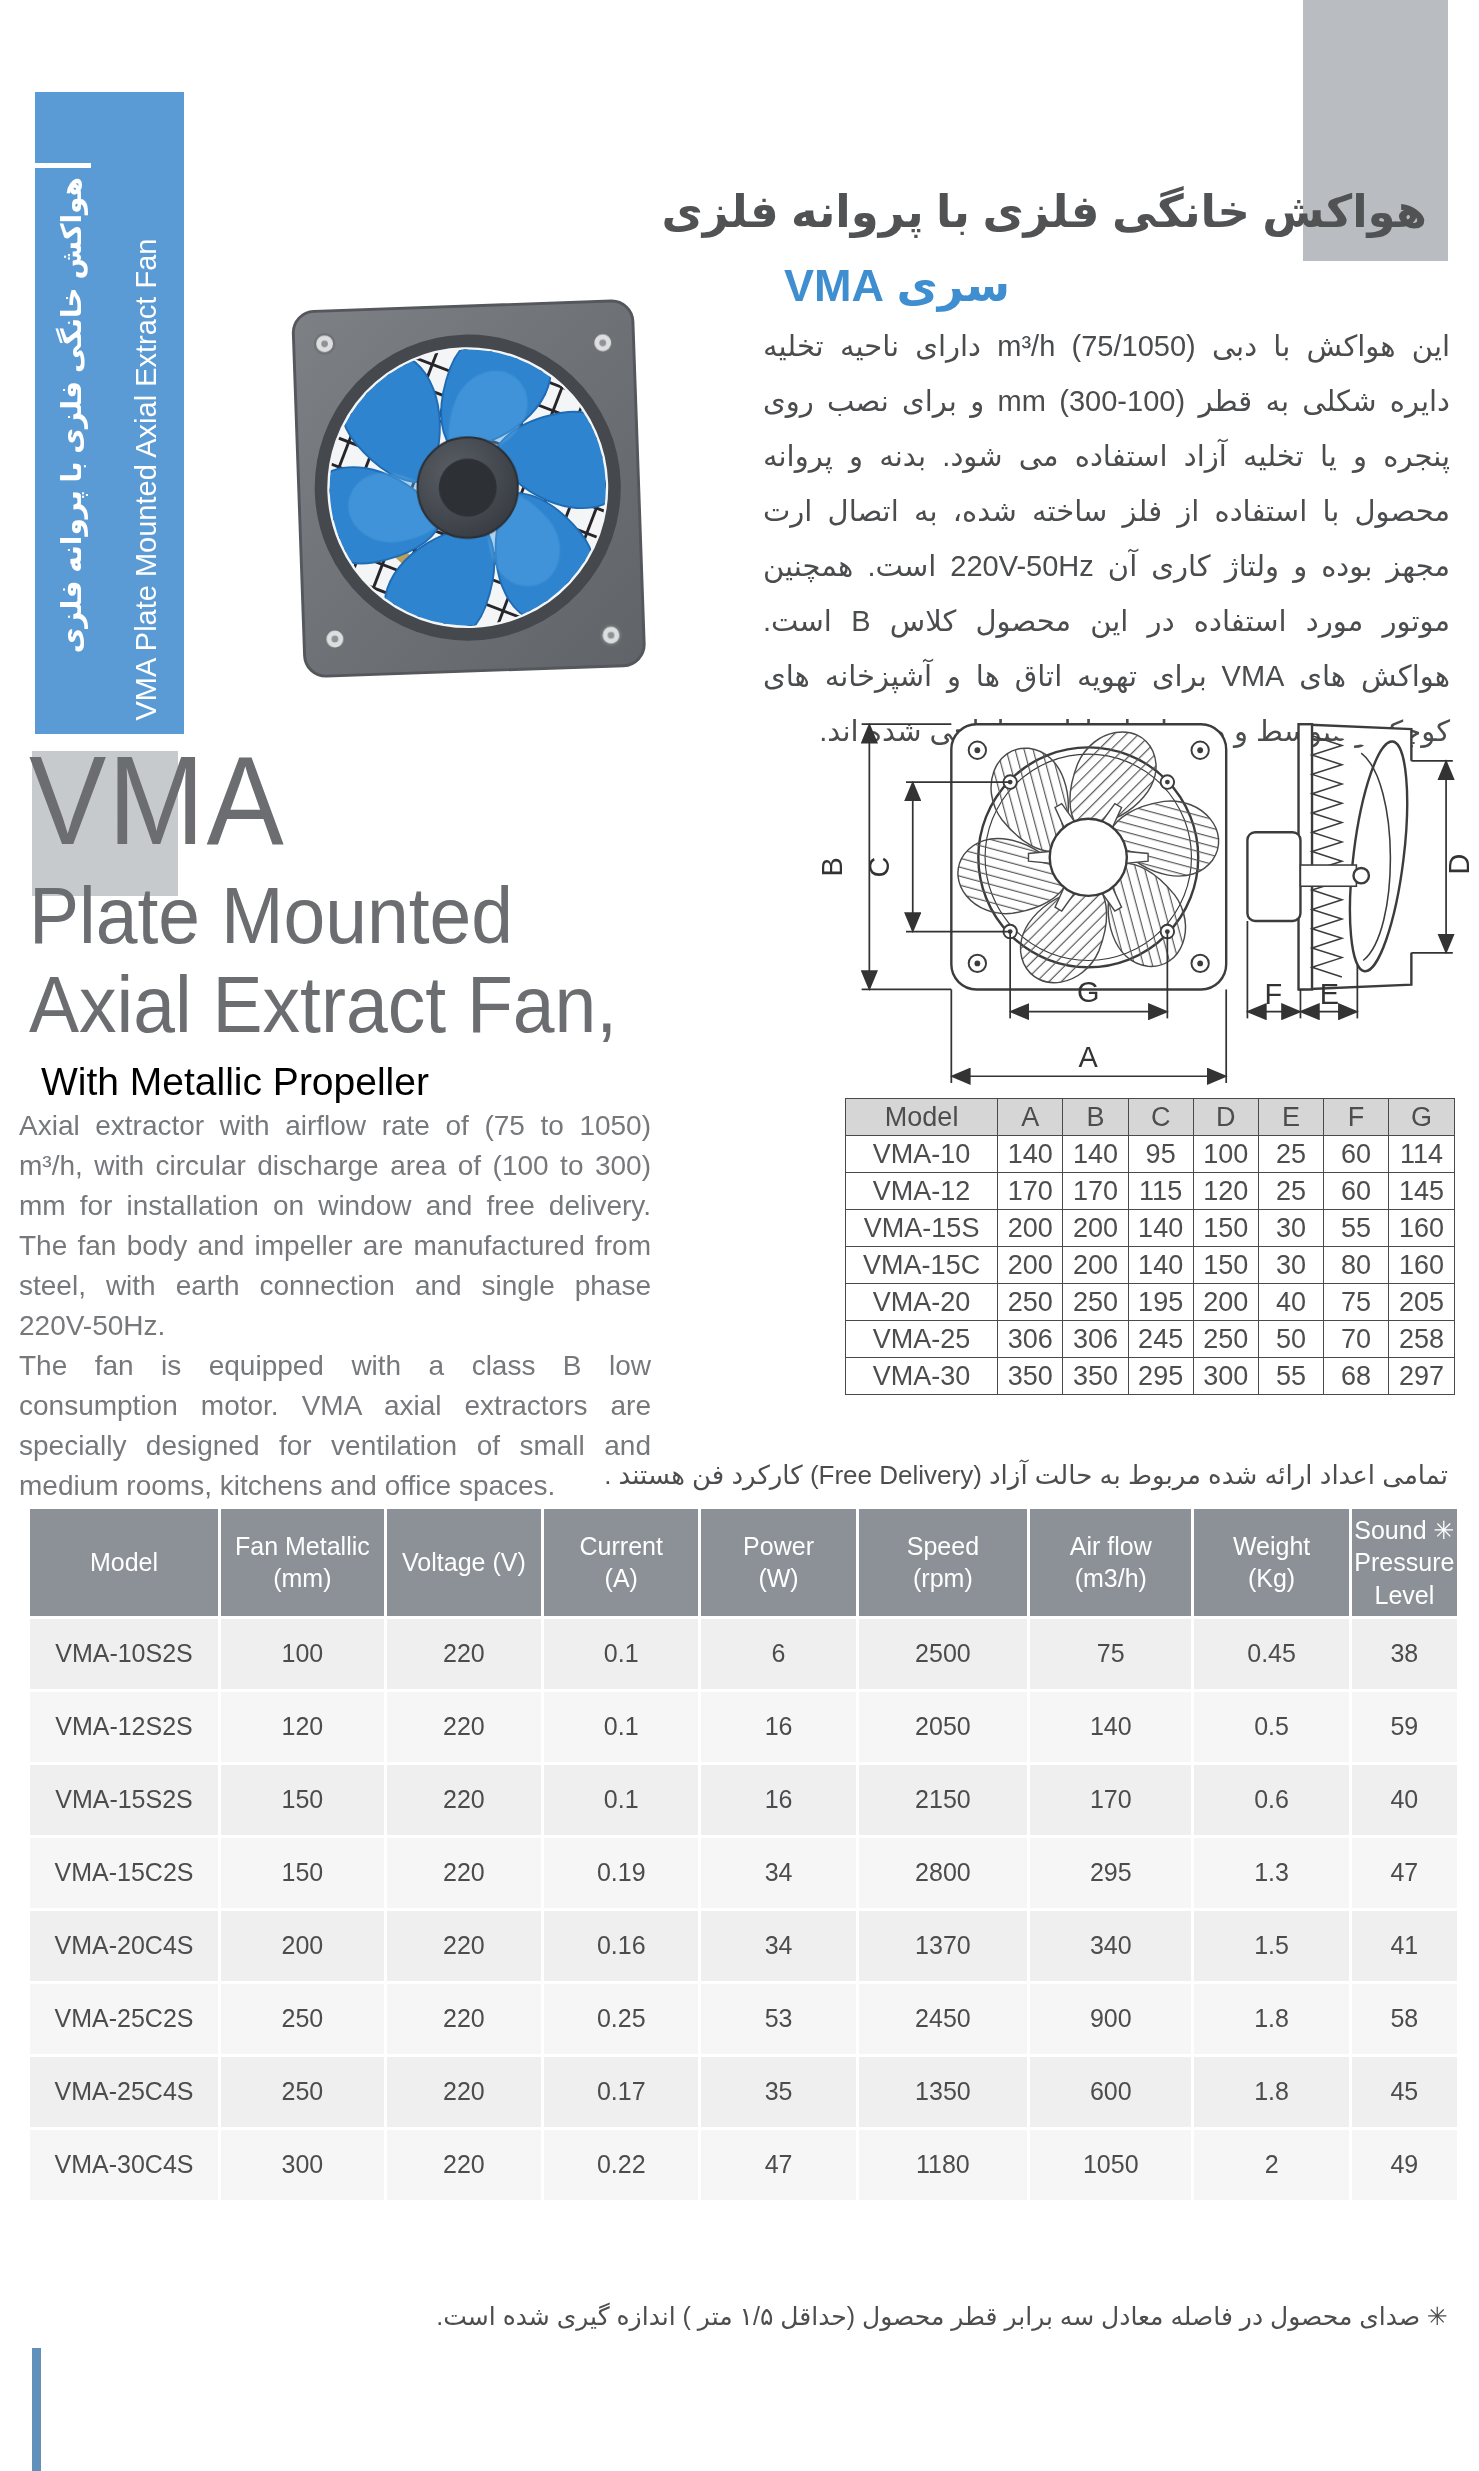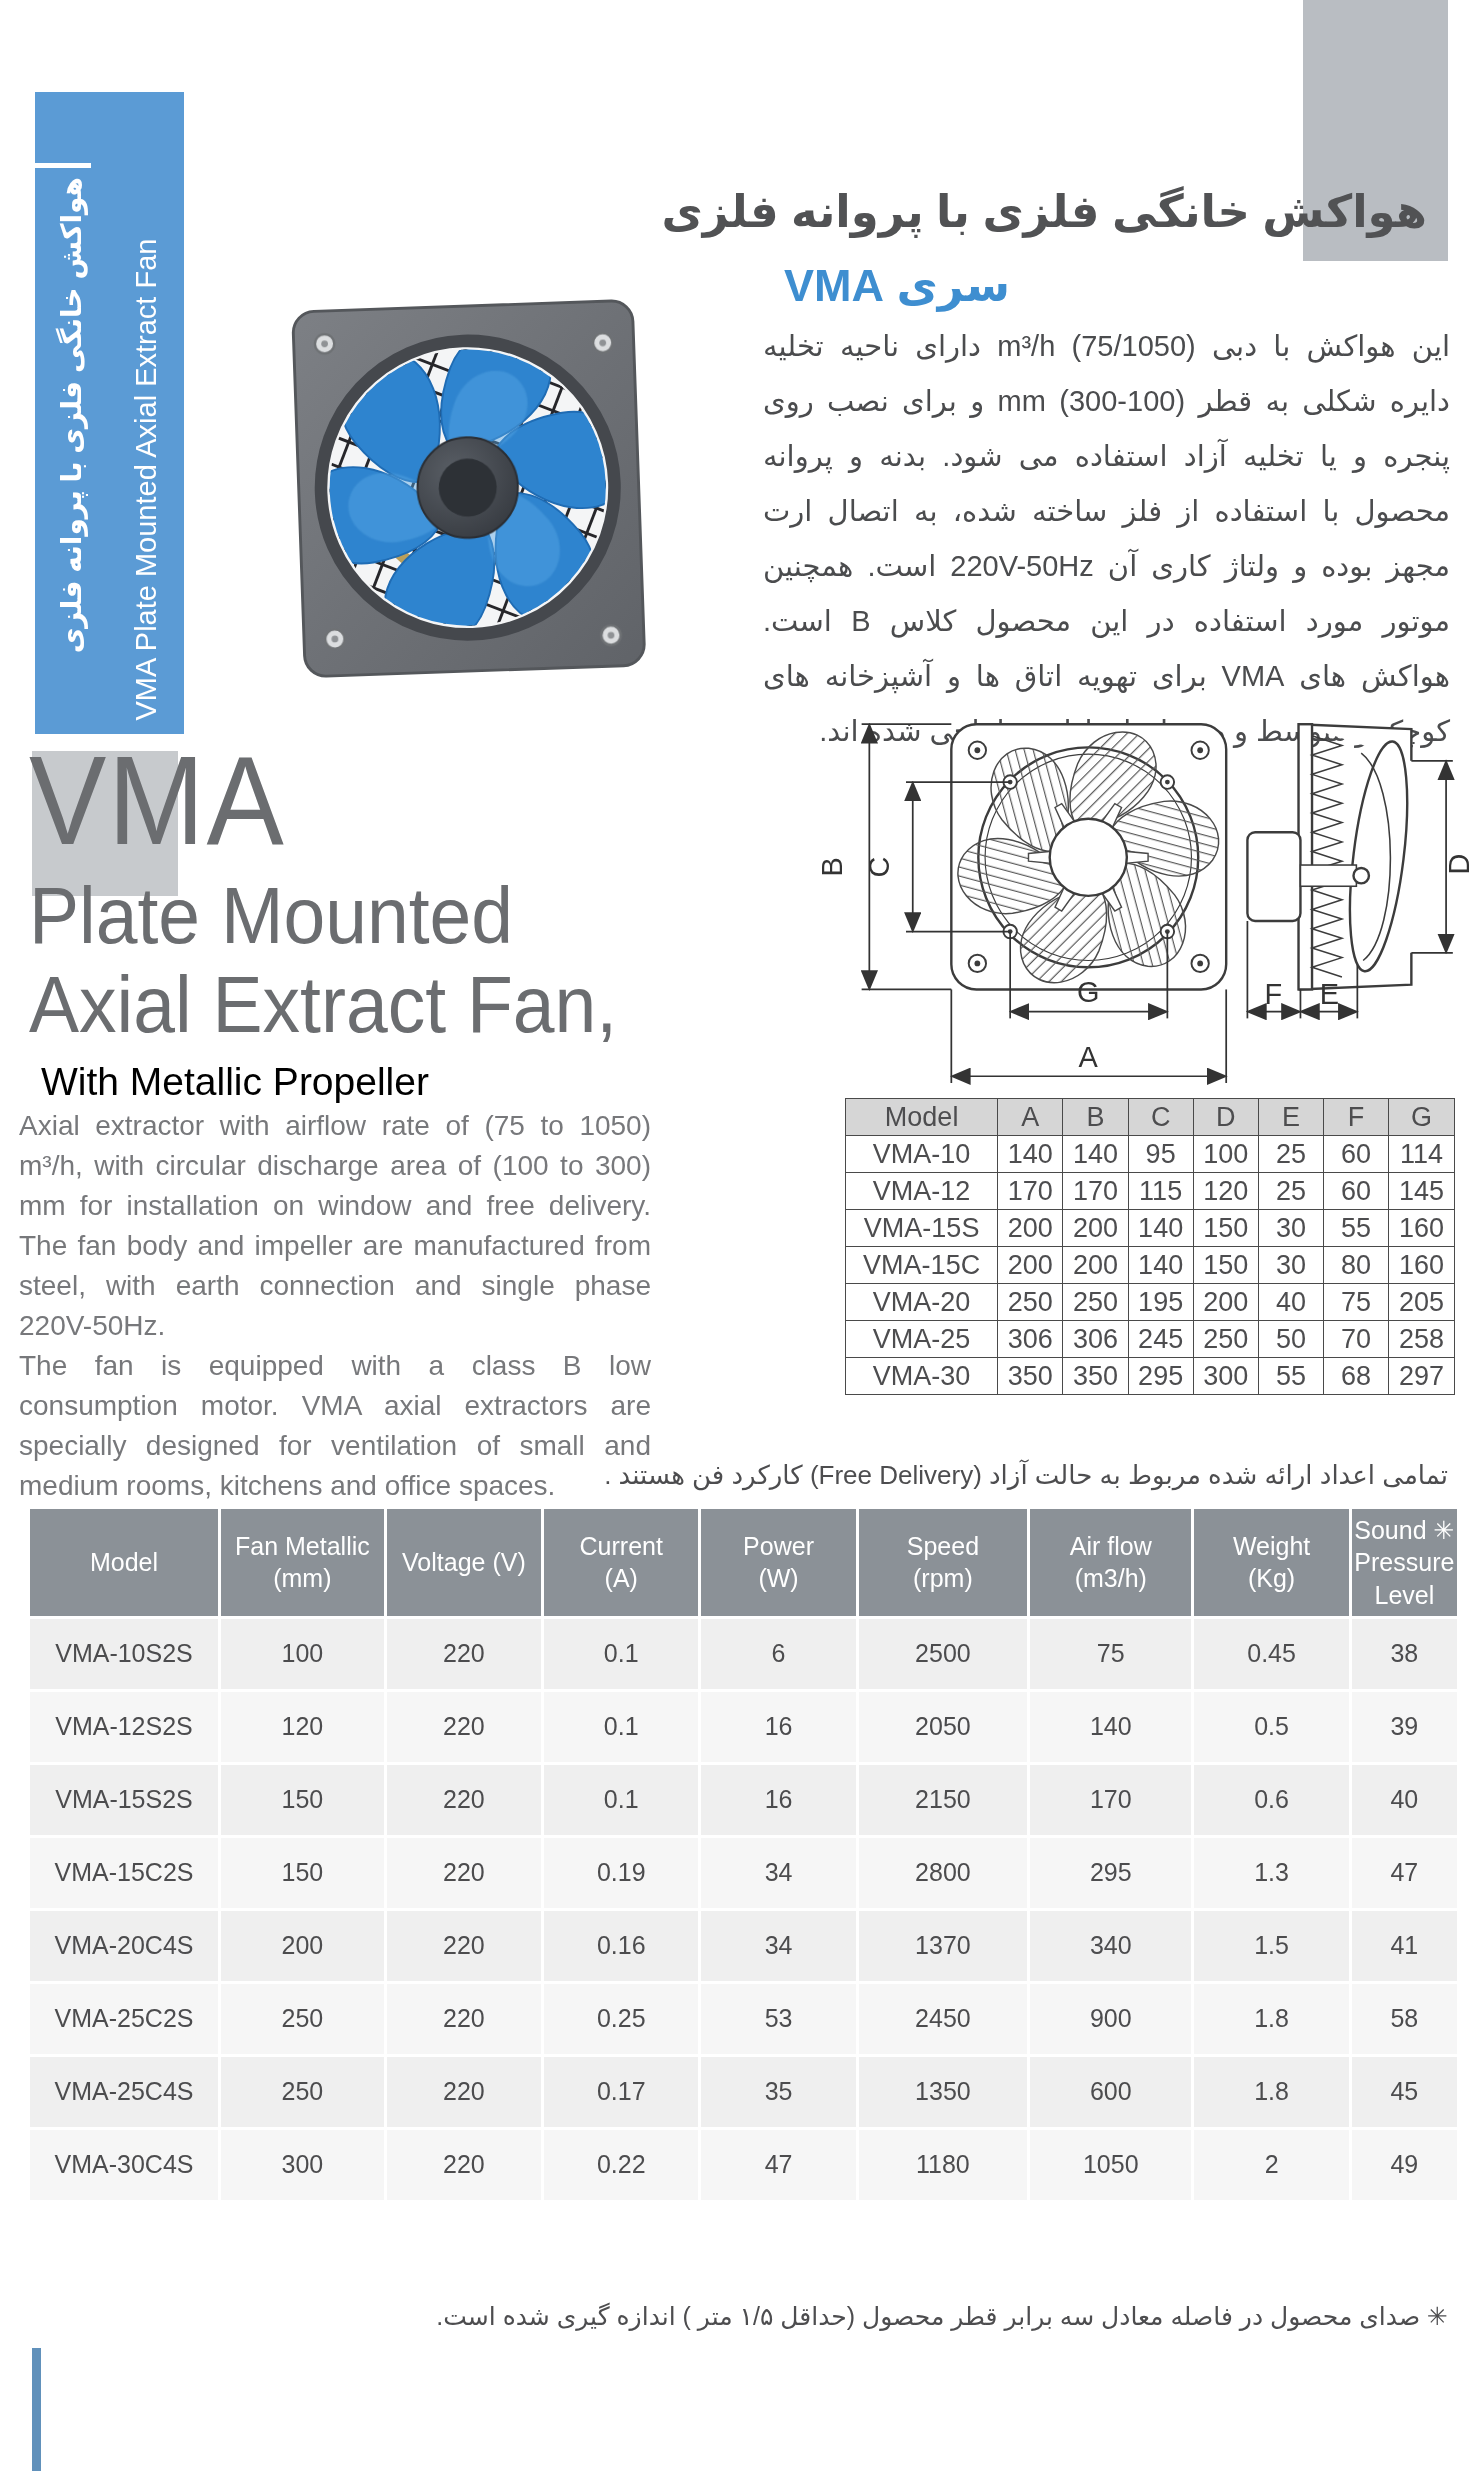--- a/index.html
+++ b/index.html
@@ -460,21 +460,21 @@
         </tr>
         <tr>
           <td>VMA-12S2S</td>
           <td>120</td>
           <td>220</td>
           <td>0.1</td>
           <td>16</td>
           <td>2050</td>
           <td>140</td>
           <td>0.5</td>
-          <td>39</td>
+          <td>59</td>
         </tr>
         <tr>
           <td>VMA-15S2S</td>
           <td>150</td>
           <td>220</td>
           <td>0.1</td>
           <td>16</td>
           <td>2150</td>
           <td>170</td>
           <td>0.6</td>

